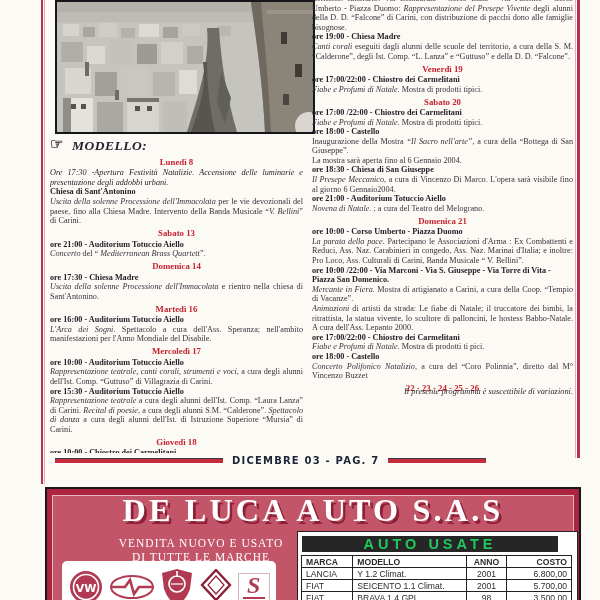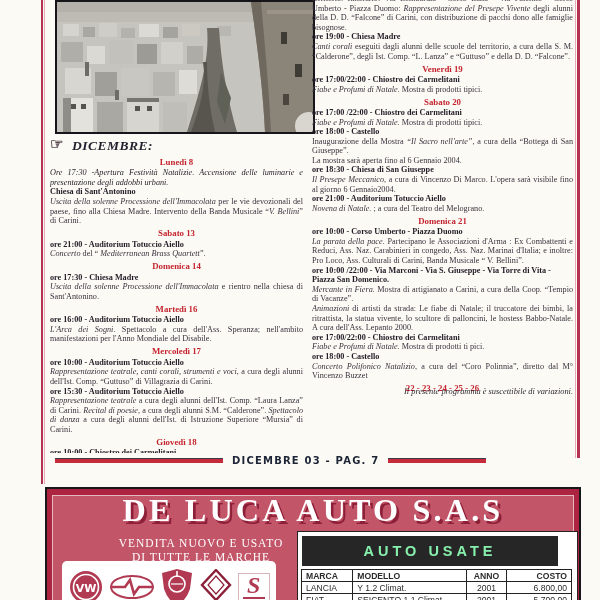--- a/index.html
+++ b/index.html
@@ -58,22 +58,22 @@
   .logo{display:flex;flex-direction:column;align-items:center;justify-content:center;}
   .logo.suzuki{border:1px solid #d9b3ba;padding:1px 4px;background:#fff;}
   .renault-word{font-family:"Liberation Sans",sans-serif;font-weight:bold;font-size:6px;
                 color:#7d1c33;letter-spacing:.5px;margin-top:-2px;}
   .suzuki-s{font-family:"Liberation Serif",serif;font-weight:bold;font-style:italic;
             font-size:24px;color:#b13a52;line-height:.9;}
   .suzuki-line{width:22px;height:2px;background:#b13a52;margin-top:1px;}
 
   .car-panel{position:absolute;left:245px;top:36px;width:281px;height:82px;background:#fff;
              border:1.5px solid #222;padding:3px 5px 0 3px;box-sizing:border-box;}
-  .car-title{background:#262626;color:#86efac;text-align:center;font-family:"Liberation Sans",sans-serif;
-             font-weight:bold;font-size:14.5px;letter-spacing:4px;padding:7px 0;margin:1px 14px 3px 1px;}
+  .car-title{background:#262626;color:#22c55e;text-align:center;font-family:"Liberation Sans",sans-serif;
+             font-weight:bold;font-size:14.5px;letter-spacing:4px;padding:0 0;margin:1px 14px 3px 1px;}
   table.cars{width:100%;border-collapse:collapse;font-family:"Liberation Sans",sans-serif;
              font-size:8.6px;color:#2b2b2b;}
   table.cars th,table.cars td{border:1.3px solid #222;padding:0.5px 4px;text-align:left;}
   table.cars th{font-weight:bold;}
   table.cars .c2{text-align:center;width:15%;}
   table.cars .c3{text-align:right;width:24%;}
   table.cars .c0{width:19%;}
 </style>
 </head>
 <body>
@@ -138,21 +138,21 @@
       <rect x="224" y="30" width="6" height="12" fill="#3e3a34"></rect>
       <rect x="238" y="62" width="7" height="13" fill="#3e3a34"></rect>
       <rect x="226" y="92" width="6" height="11" fill="#4a463f"></rect>
       <circle cx="252" cy="124" r="15" fill="#d9d6cf" stroke="#8b8479" stroke-width="2"></circle>
       <rect x="210" y="8" width="46" height="4" fill="#9c9489"></rect>
     </svg>
   </div>
 
   <div class="col col-left">
     <div class="month-head">
-      <span class="hand">☞</span><span>DICEMBRE:</span>
+      <span class="hand">☞</span><span>MODELLO:</span>
     </div>
     <div id="left-events">
         <p class="ev ev-day">Lunedì 8</p>
         <p class="ev ev-leadbold">Ore 17:30 -Apertura Festività Natalizie. Accensione delle luminarie e  presentazione degli addobbi urbani.</p>
         <p class="ev ev-time">Chiesa di Sant'Antonino</p>
         <p class="ev ev-para"><i>Uscita della solenne Processione dell'Immacolata</i><span> per le vie devozionali  del paese, fino alla Chiesa Madre. Intervento della Banda Musicale “</span><i>V. Bellini</i><span>” di Carini.</span></p>
         <p class="ev ev-day">Sabato 13</p>
         <p class="ev ev-time">ore 21:00  - Auditorium Totuccio Aiello</p>
         <p class="ev ev-para"><i>Concerto</i><span> del “ </span><i>Mediterranean Brass Quartett</i><span>”.</span></p>
         <p class="ev ev-day">Domenica 14</p>

